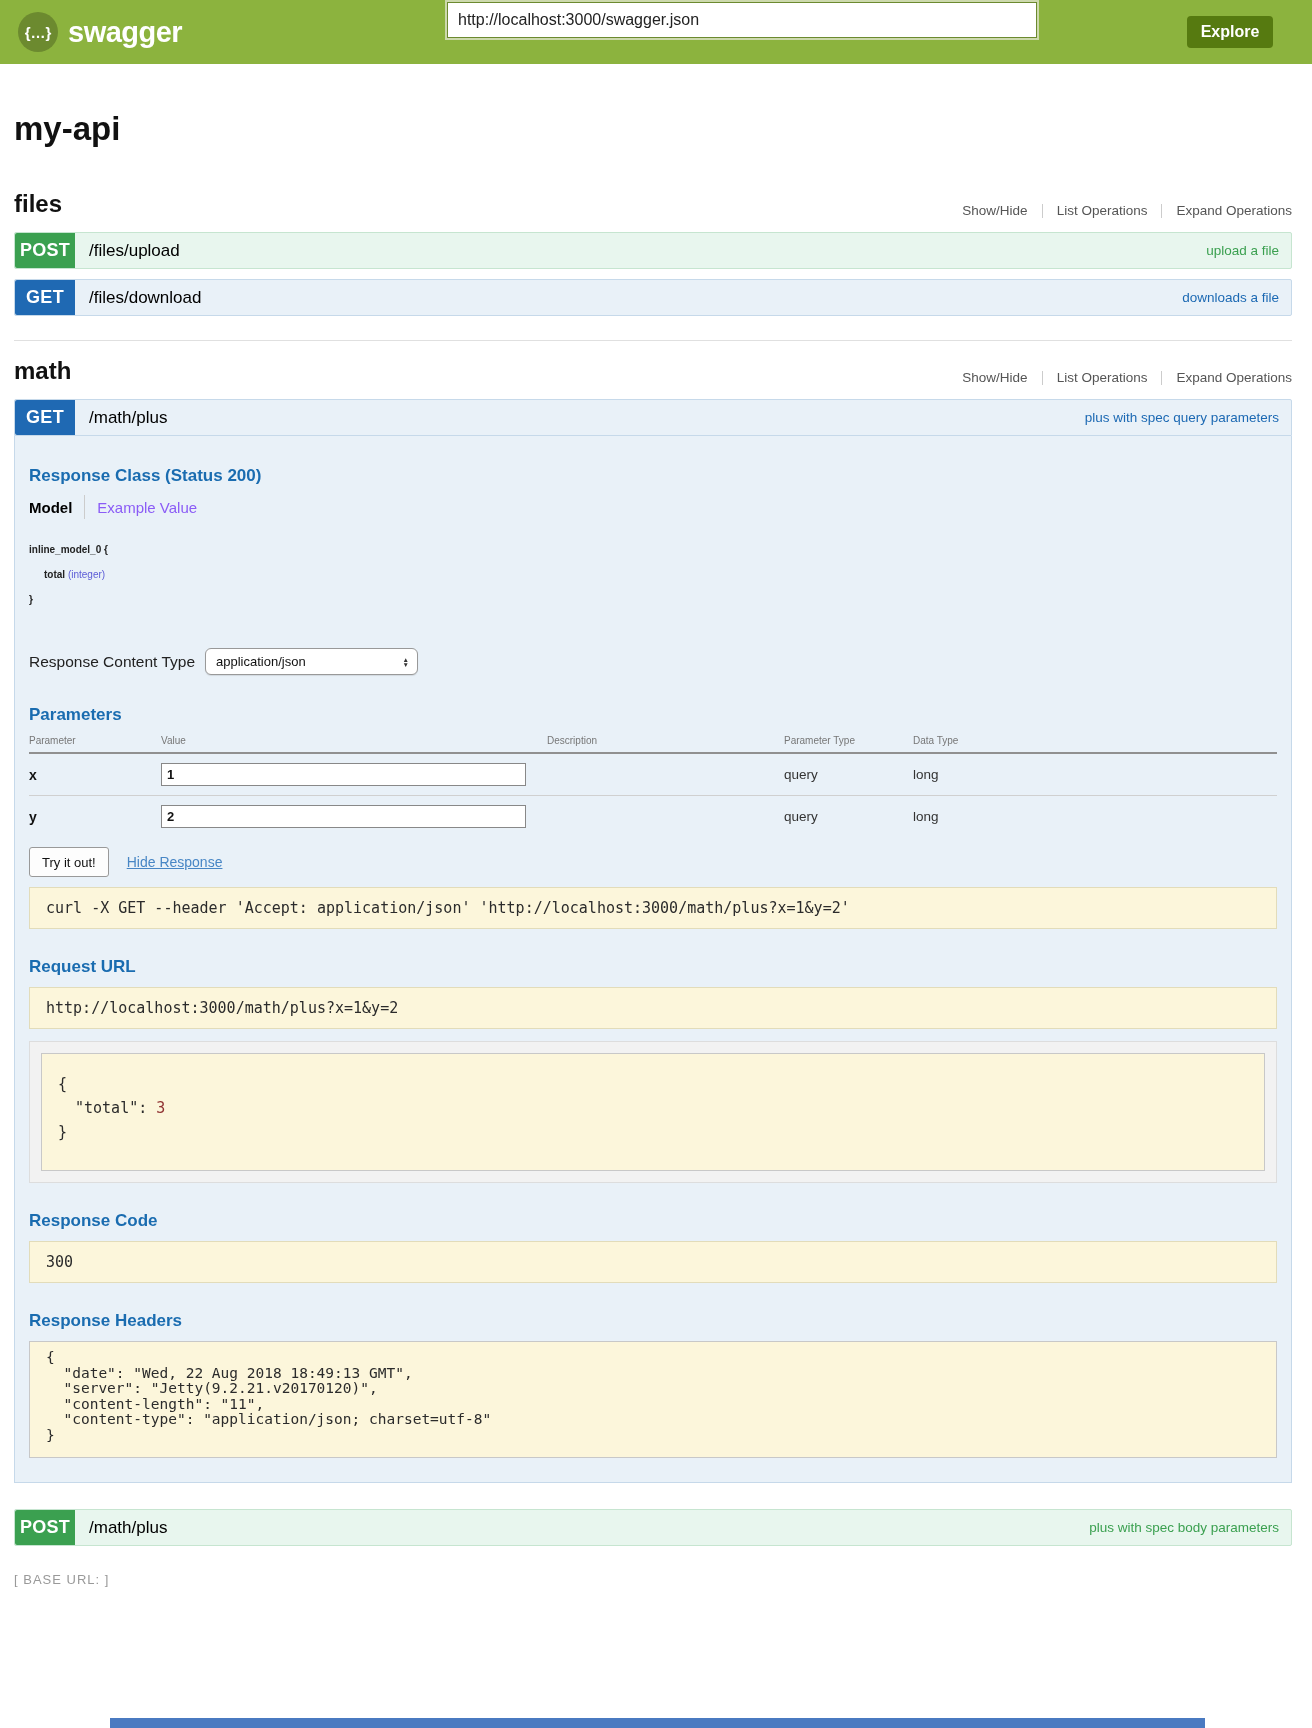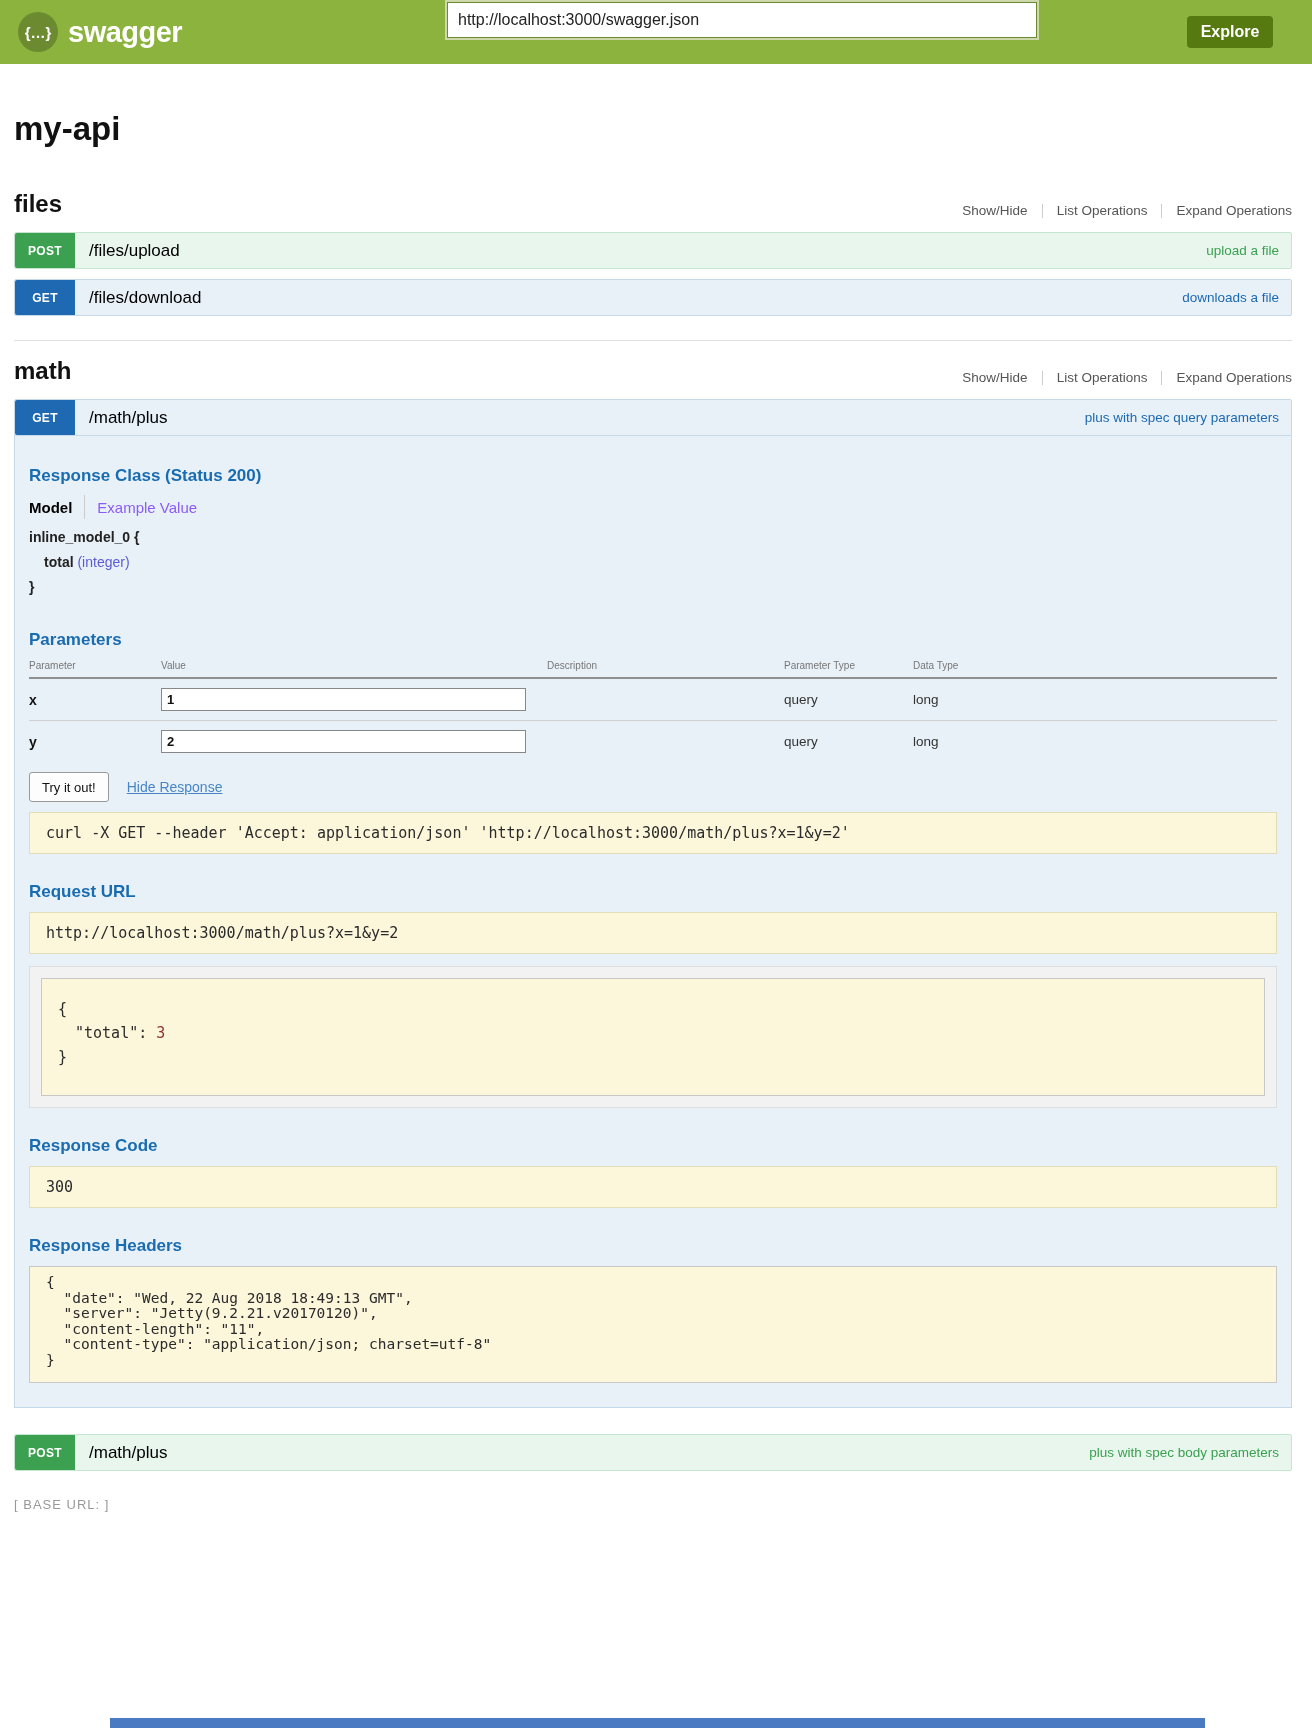--- a/index.html
+++ b/index.html
@@ -26,21 +26,21 @@
   .sec-bar { display:flex; align-items:flex-end; justify-content:space-between; margin-top:42px; margin-bottom:14px; }
   .sec-bar.second { margin-top:16px; }
   .sec-title { font-size:24px; font-weight:bold; color:#111; }
   .sec-links { display:flex; align-items:center; font-size:13.5px; color:#555; }
   .sec-links a { color:#555; text-decoration:none; cursor:pointer; }
   .vbar { width:1px; height:14px; background:#ccc; margin:0 14px; display:inline-block; }
 
   .op { display:flex; align-items:center; height:37px; border-radius:2px; margin-bottom:10px;
     border:1px solid; position:relative; }
   .op .badge { width:60px; align-self:stretch; display:flex; align-items:center; justify-content:center;
-    color:#fff; font-size:12px; font-weight:bold; border-radius:2px 0 0 2px; letter-spacing:0.3px; }
+    color:#fff; font-size:18px; font-weight:bold; border-radius:2px 0 0 2px; letter-spacing:0.3px; }
   .op .path { margin-left:14px; font-size:17px; color:#000; text-decoration:none; cursor:pointer; }
   .op .summary { margin-left:auto; margin-right:12px; font-size:13.5px; text-decoration:none; cursor:pointer; }
   .op.green { background:#e8f6ee; border-color:#c6e5d0; }
   .op.green .badge { background:#3ba050; }
   .op.green .summary { color:#3ba050; }
   .op.blue { background:#e9f1f8; border-color:#c6d9ea; }
   .op.blue .badge { background:#1f69b3; }
   .op.blue .summary { color:#1c69b3; }
   .op.attached { margin-bottom:0; border-radius:2px 2px 0 0; }
 
@@ -48,21 +48,21 @@
 
   
   .panel { background:#e9f1f8; border:1px solid #c6d9ea; border-top:none; padding:30px 14px 24px 14px; }
   .blue-h { color:#1a6cb0; font-size:17px; font-weight:bold; }
 
   .tabs { display:flex; align-items:center; margin-top:9px; }
   .tab-model { font-size:15px; font-weight:bold; color:#000; cursor:pointer; }
   .tab-sep { width:1px; height:24px; background:#ccc; margin:0 12px; }
   .tab-example { font-size:15px; color:#8b5cf6; cursor:pointer; }
 
-  .model-sig { margin-top:6px; font-size:14px; line-height:25px; color:#222; }
+  .model-sig { margin-top:18px; font-size:10px; line-height:25px; color:#222; }
   .model-name { font-weight:bold; }
   .model-prop { padding-left:15px; }
   .model-prop b { font-weight:bold; }
   .prop-type { color:#5b5bd6; }
   .model-close { font-weight:bold; }
 
   .rct-row { display:flex; align-items:center; gap:10px; margin-top:36px; }
   .rct-label { font-size:15.5px; color:#222; }
   .select { display:flex; align-items:center; justify-content:space-between; width:213px; height:27px;
     background:#fff; border:1px solid #999; border-radius:6px; padding:0 8px 0 10px;
@@ -176,20 +176,30 @@
 
     <div class="model-sig">
       <div class="model-name">inline_model_0 {</div>
       <div class="model-prop">
         <b>total</b>
         <span class="prop-type">(integer)</span>
       </div>
       <div class="model-close">}</div>
     </div>
 
+    <div class="rct-row">
+      <span class="rct-label">Response Content Type</span>
+      <div class="select">
+        <span>application/json</span>
+        <span class="arrows">
+            <i>▲</i>
+            <i>▼</i>
+          </span>
+      </div>
+    </div>
 
     <div class="blue-h params-h">Parameters</div>
 
     <table class="params">
       <thead>
         <tr>
           <th class="c-param">Parameter</th>
           <th class="c-value">Value</th>
           <th class="c-desc">Description</th>
           <th class="c-ptype">Parameter Type</th>

